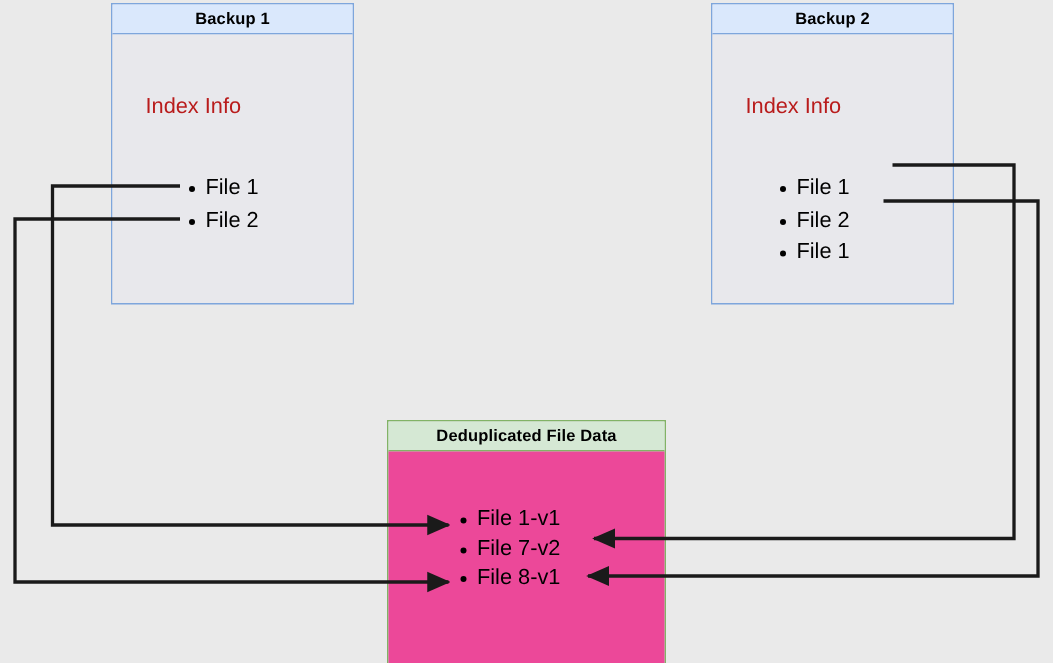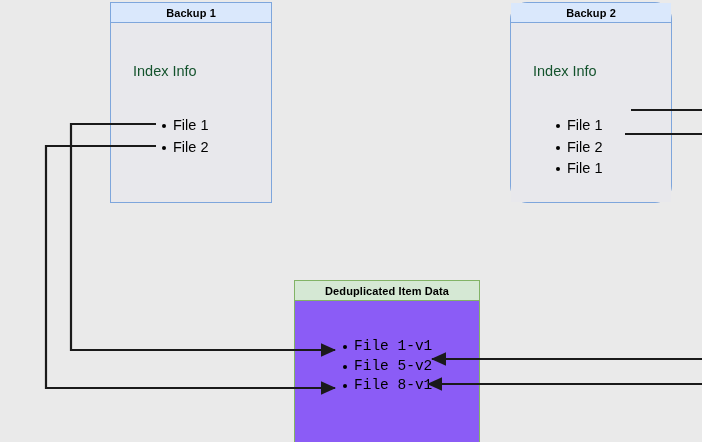--- a/index.html
+++ b/index.html
@@ -2,21 +2,21 @@
 <html><head>
 <meta charset="utf-8">
 <style>
   html,body{margin:0;padding:0;}
   body{
     width:702px;height:442px;
     background:#eaeaea;
     font-family:"Liberation Sans",sans-serif;
     overflow:hidden;position:relative;
   }
-  #canvas{position:absolute;left:0;top:0;width:556px;height:442px;margin-left:36px;}
+  #canvas{position:absolute;left:0;top:0;width:556px;height:442px;}
   svg.wires{position:absolute;left:0;top:0;width:702px;height:442px;pointer-events:none;}
 
   .box{position:absolute;box-sizing:border-box;}
   .box .hdr{
     position:absolute;left:0;top:0;right:0;height:20px;
     box-sizing:border-box;
     display:flex;align-items:center;justify-content:center;
     font-size:11px;font-weight:bold;color:#000;
     letter-spacing:0.1px;
   }
@@ -24,25 +24,25 @@
     position:absolute;left:0;top:20px;right:0;bottom:0;
     box-sizing:border-box;
   }
 
   .box.blue{border:1.6px solid #7ea6dc;background:#e8e8ec;}
   .box.blue .hdr{background:#dae8fc;border-bottom:1.6px solid #7ea6dc;}
   .box.blue .body{background:#e8e8ec;}
 
   .box.green{border:1.6px solid #82b366;background:#e6e6ee;}
   .box.green .hdr{background:#d5e8d4;border-bottom:1.6px solid #82b366;}
-  .box.green .body{background:#8b5cf6;font-family:Liberation Mono, monospace;}
+  .box.green .body{background:#ec4899;}
 
   .idxlabel{
     position:absolute;
-    font-size:14.5px;color:#14532d;white-space:nowrap;
+    font-size:14.5px;color:#b91c1c;white-space:nowrap;
   }
 
   ul.filelist{
     position:absolute;margin:0;padding:0;list-style:none;
   }
   ul.filelist li{
     position:relative;
     font-size:14.5px;color:#000;white-space:nowrap;
     padding-left:11px;
     line-height:21.5px;
@@ -66,42 +66,42 @@
     </div>
     <div class="body">
       <div class="idxlabel" style="left:22px;top:40px;">Index Info</div>
       <ul class="filelist" style="left:51px;top:92px;">
         <li>File 1</li>
         <li>File 2</li>
       </ul>
     </div>
   </div>
 
-  <div class="box blue" style="left:474px;top:2px;width:162px;height:201px;border-radius:17px;">
+  <div class="box blue" style="left:474px;top:2px;width:162px;height:201px;">
     <div class="hdr">
       <span>Backup 2</span>
     </div>
     <div class="body">
       <div class="idxlabel" style="left:22px;top:40px;">Index Info</div>
       <ul class="filelist" style="left:45px;top:92px;">
         <li>File 1</li>
         <li>File 2</li>
         <li>File 1</li>
       </ul>
     </div>
   </div>
 
   <div class="box green" style="left:258px;top:280px;width:186px;height:164px;">
     <div class="hdr">
-      <span>Deduplicated Item Data</span>
+      <span>Deduplicated File Data</span>
     </div>
     <div class="body">
       <ul class="filelist tight" style="left:48px;top:36px;">
         <li>File 1-v1</li>
-        <li>File 5-v2</li>
+        <li>File 7-v2</li>
         <li>File 8-v1</li>
       </ul>
     </div>
   </div>
 
   <svg class="wires" viewBox="0 0 702 442">
     <defs>
       <marker id="ahR" viewBox="0 0 10 10" refX="9.2" refY="5" markerWidth="7" markerHeight="7" orient="auto-start-reverse">
         <path d="M 0 0.6 L 10 5 L 0 9.4 z" fill="#1a1a1a"></path>
       </marker>

